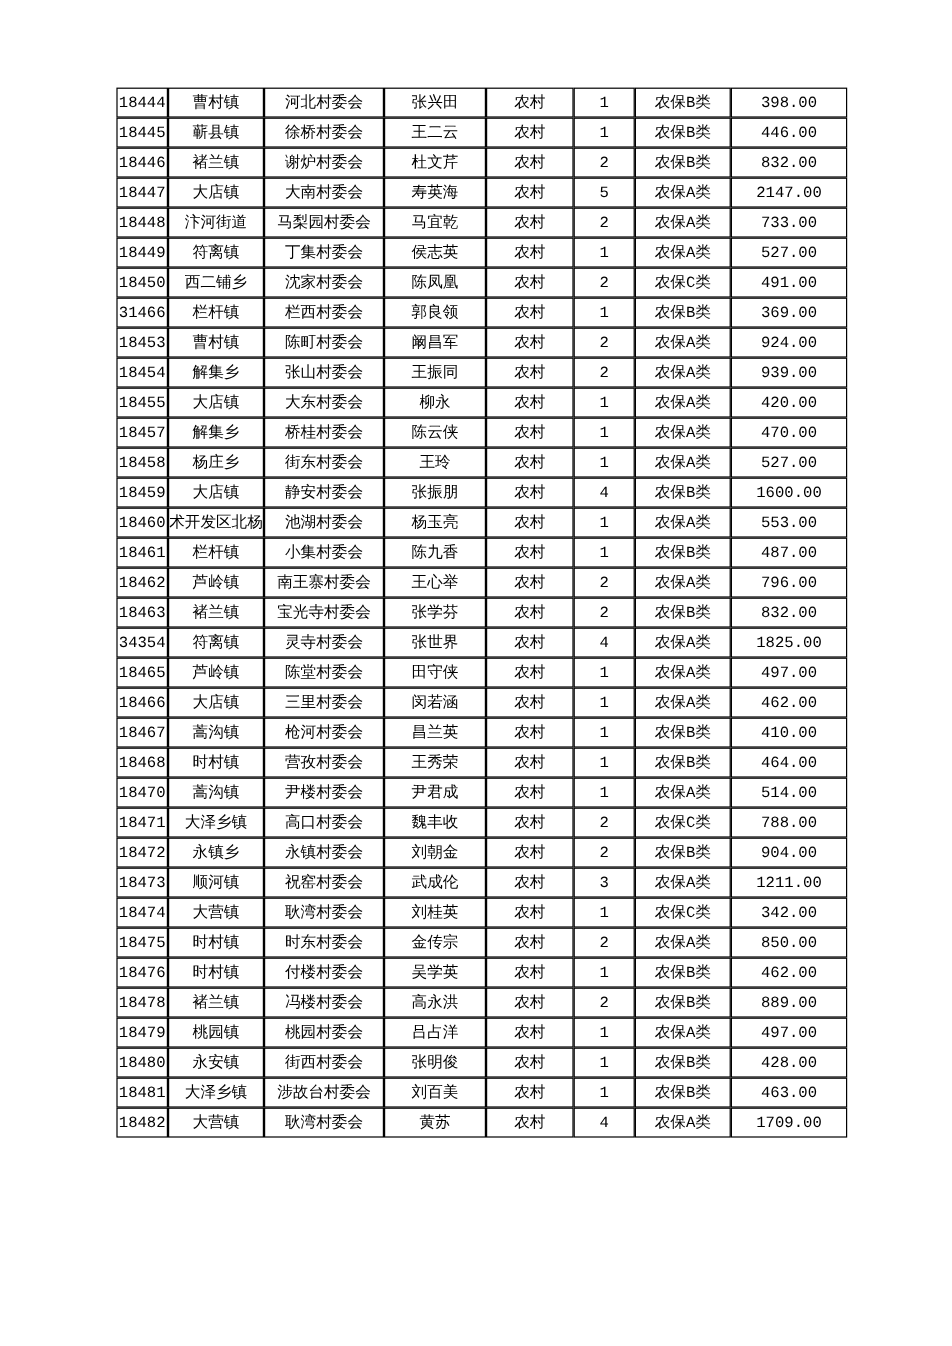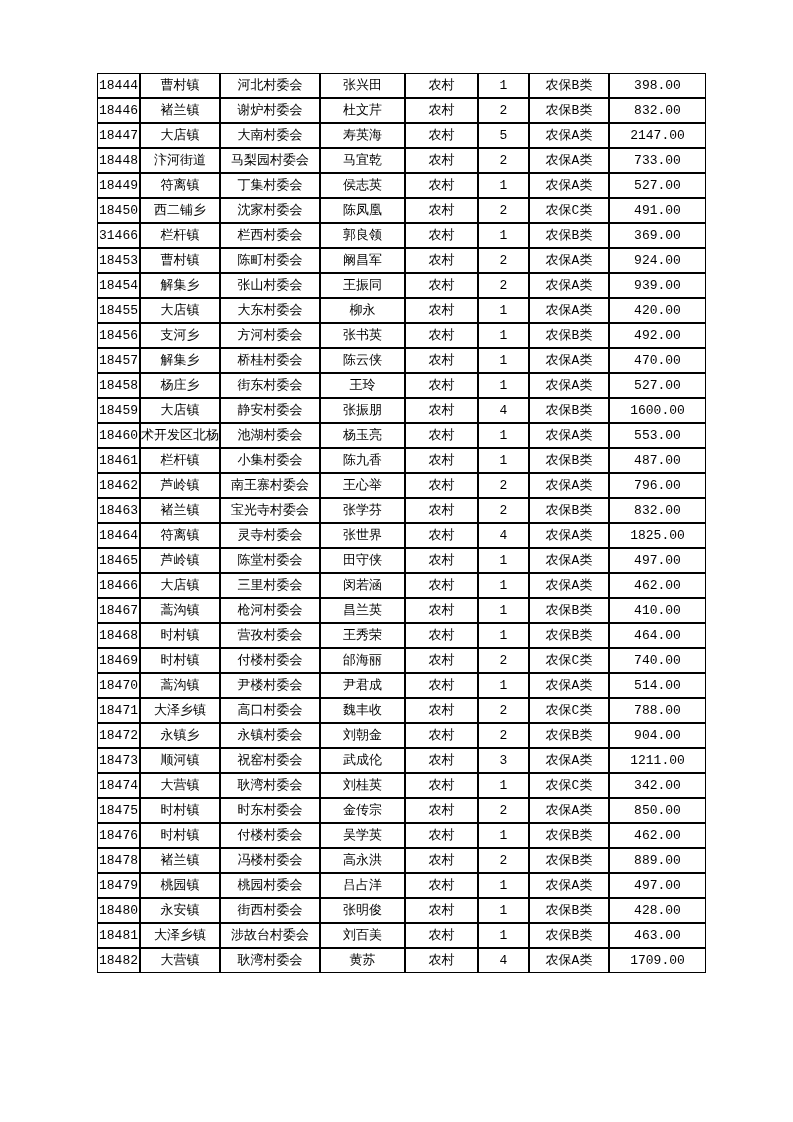--- a/index.html
+++ b/index.html
@@ -70,20 +70,30 @@
           <td><span class="cell-text">18444</span></td>
           <td><span class="cell-text">曹村镇</span></td>
           <td><span class="cell-text">河北村委会</span></td>
           <td><span class="cell-text">张兴田</span></td>
           <td><span class="cell-text">农村</span></td>
           <td><span class="cell-text">1</span></td>
           <td><span class="cell-text">农保B类</span></td>
           <td><span class="cell-text">398.00</span></td>
         </tr>
         <tr>
+          <td><span class="cell-text">18445</span></td>
+          <td><span class="cell-text">蕲县镇</span></td>
+          <td><span class="cell-text">徐桥村委会</span></td>
+          <td><span class="cell-text">王二云</span></td>
+          <td><span class="cell-text">农村</span></td>
+          <td><span class="cell-text">1</span></td>
+          <td><span class="cell-text">农保B类</span></td>
+          <td><span class="cell-text">446.00</span></td>
+        </tr>
+        <tr>
           <td><span class="cell-text">18446</span></td>
           <td><span class="cell-text">褚兰镇</span></td>
           <td><span class="cell-text">谢炉村委会</span></td>
           <td><span class="cell-text">杜文芹</span></td>
           <td><span class="cell-text">农村</span></td>
           <td><span class="cell-text">2</span></td>
           <td><span class="cell-text">农保B类</span></td>
           <td><span class="cell-text">832.00</span></td>
         </tr>
         <tr>
@@ -160,30 +170,20 @@
           <td><span class="cell-text">18455</span></td>
           <td><span class="cell-text">大店镇</span></td>
           <td><span class="cell-text">大东村委会</span></td>
           <td><span class="cell-text">柳永</span></td>
           <td><span class="cell-text">农村</span></td>
           <td><span class="cell-text">1</span></td>
           <td><span class="cell-text">农保A类</span></td>
           <td><span class="cell-text">420.00</span></td>
         </tr>
         <tr>
-          <td><span class="cell-text">18456</span></td>
-          <td><span class="cell-text">支河乡</span></td>
-          <td><span class="cell-text">方河村委会</span></td>
-          <td><span class="cell-text">张书英</span></td>
-          <td><span class="cell-text">农村</span></td>
-          <td><span class="cell-text">1</span></td>
-          <td><span class="cell-text">农保B类</span></td>
-          <td><span class="cell-text">492.00</span></td>
-        </tr>
-        <tr>
           <td><span class="cell-text">18457</span></td>
           <td><span class="cell-text">解集乡</span></td>
           <td><span class="cell-text">桥桂村委会</span></td>
           <td><span class="cell-text">陈云侠</span></td>
           <td><span class="cell-text">农村</span></td>
           <td><span class="cell-text">1</span></td>
           <td><span class="cell-text">农保A类</span></td>
           <td><span class="cell-text">470.00</span></td>
         </tr>
         <tr>
@@ -240,21 +240,21 @@
           <td><span class="cell-text">18463</span></td>
           <td><span class="cell-text">褚兰镇</span></td>
           <td><span class="cell-text">宝光寺村委会</span></td>
           <td><span class="cell-text">张学芬</span></td>
           <td><span class="cell-text">农村</span></td>
           <td><span class="cell-text">2</span></td>
           <td><span class="cell-text">农保B类</span></td>
           <td><span class="cell-text">832.00</span></td>
         </tr>
         <tr>
-          <td><span class="cell-text">18464</span></td>
+          <td><span class="cell-text">34354</span></td>
           <td><span class="cell-text">符离镇</span></td>
           <td><span class="cell-text">灵寺村委会</span></td>
           <td><span class="cell-text">张世界</span></td>
           <td><span class="cell-text">农村</span></td>
           <td><span class="cell-text">4</span></td>
           <td><span class="cell-text">农保A类</span></td>
           <td><span class="cell-text">1825.00</span></td>
         </tr>
         <tr>
           <td><span class="cell-text">18465</span></td>
@@ -288,30 +288,20 @@
         </tr>
         <tr>
           <td><span class="cell-text">18468</span></td>
           <td><span class="cell-text">时村镇</span></td>
           <td><span class="cell-text">营孜村委会</span></td>
           <td><span class="cell-text">王秀荣</span></td>
           <td><span class="cell-text">农村</span></td>
           <td><span class="cell-text">1</span></td>
           <td><span class="cell-text">农保B类</span></td>
           <td><span class="cell-text">464.00</span></td>
-        </tr>
-        <tr>
-          <td><span class="cell-text">18469</span></td>
-          <td><span class="cell-text">时村镇</span></td>
-          <td><span class="cell-text">付楼村委会</span></td>
-          <td><span class="cell-text">邰海丽</span></td>
-          <td><span class="cell-text">农村</span></td>
-          <td><span class="cell-text">2</span></td>
-          <td><span class="cell-text">农保C类</span></td>
-          <td><span class="cell-text">740.00</span></td>
         </tr>
         <tr>
           <td><span class="cell-text">18470</span></td>
           <td><span class="cell-text">蒿沟镇</span></td>
           <td><span class="cell-text">尹楼村委会</span></td>
           <td><span class="cell-text">尹君成</span></td>
           <td><span class="cell-text">农村</span></td>
           <td><span class="cell-text">1</span></td>
           <td><span class="cell-text">农保A类</span></td>
           <td><span class="cell-text">514.00</span></td>

